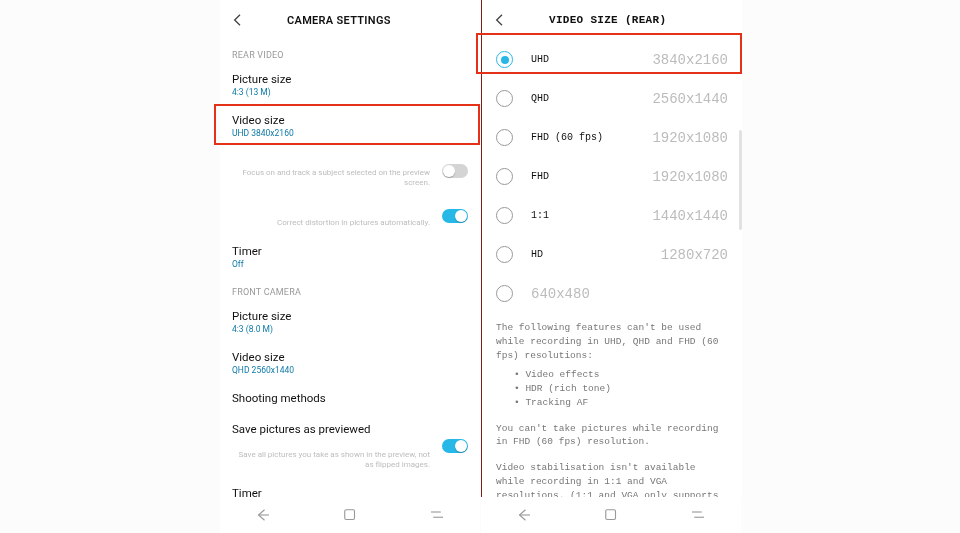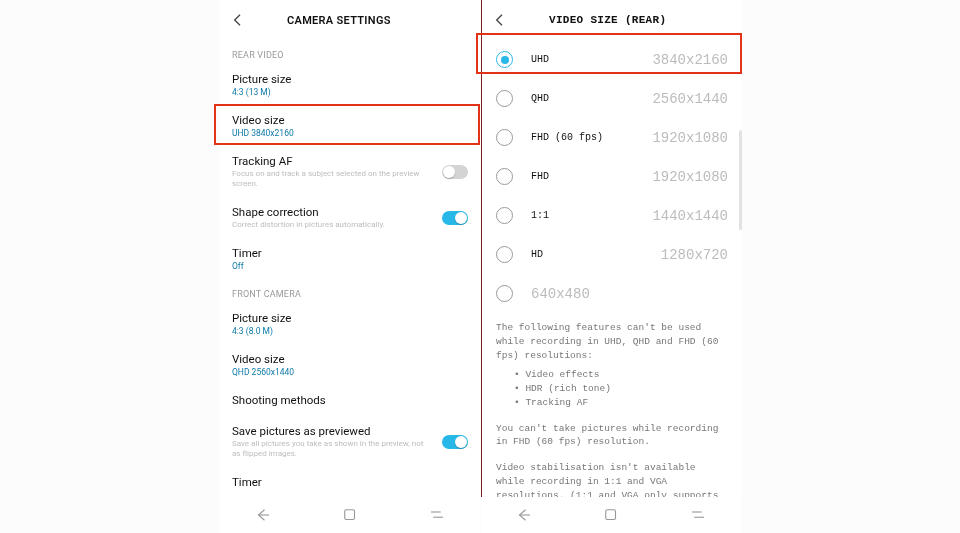--- a/index.html
+++ b/index.html
@@ -9,21 +9,21 @@
   .phone-right{left:481px;border-left:1px solid #7f1d1d;font-family:Liberation Mono, monospace;}
   .header{height:40px;display:flex;align-items:center;padding:0 8px;}
   .back-arrow{width:20px;height:20px;display:flex;align-items:center;justify-content:center;color:#1a1a1a;margin-right:10px;cursor:pointer;}
   .back-arrow svg{width:16px;height:16px;stroke:#444;stroke-width:2;fill:none;}
   .header-title{font-size:11px;font-weight:600;letter-spacing:0.3px;color:#111;margin-left:29px;}
   .section-head{font-size:9px;color:#999;padding:10px 12px 4px;letter-spacing:0.2px;}
   .row{padding:8px 12px;position:relative;}
   .row.withtoggle{padding-right:50px;}
   .row-title{font-size:11.5px;color:#111;margin-bottom:1px;}
   .row-sub{font-size:8.5px;color:#0e7aa8;}
-  .row-desc{font-size:8px;color:#bdbdbd;line-height:1.25;margin-top:1px;}
+  .row-desc{font-size:8px;color:#bdbdbd;line-height:1.25;margin-top:14px;text-align:right;}
   .toggle{position:absolute;right:12px;top:50%;transform:translateY(-50%);width:26px;height:14px;border-radius:10px;background:#d4d4d4;cursor:pointer;}
   .toggle .knob{position:absolute;width:12px;height:12px;border-radius:50%;background:#fff;top:1px;left:1px;box-shadow:0 1px 1px rgba(0,0,0,.25);}
   .toggle.on{background:#27b8e8;}
   .toggle.on .knob{left:auto;right:1px;}
   .hl{position:absolute;border:2px solid #e33217;pointer-events:none;}
   .opt{display:flex;align-items:center;padding:11px 14px;cursor:pointer;}
   .radio{width:15px;height:15px;border:1.5px solid #999;border-radius:50%;display:flex;align-items:center;justify-content:center;margin-right:18px;flex:0 0 auto;}
   .radio.selected{border-color:#27b8e8;}
   .radio.selected::after{content:"";width:8px;height:8px;border-radius:50%;background:#27b8e8;}
   .opt-label{font-size:10px;color:#111;flex:1;}
@@ -58,29 +58,27 @@
       <div class="row-title">Picture size</div>
       <div class="row-sub">4:3 (13 M)</div>
     </div>
 
     <div class="row">
       <div class="row-title">Video size</div>
       <div class="row-sub">UHD 3840x2160</div>
     </div>
 
     <div class="row withtoggle">
-      <div class="row-title">Tracking AF</div>
       <div class="row-desc">Focus on and track a subject selected on the preview screen.</div>
       <div class="toggle">
           <div class="knob"></div>
         </div>
     </div>
 
     <div class="row withtoggle">
-      <div class="row-title">Shape correction</div>
       <div class="row-desc">Correct distortion in pictures automatically.</div>
       <div class="toggle on">
           <div class="knob"></div>
         </div>
     </div>
 
     <div class="row">
       <div class="row-title">Timer</div>
       <div class="row-sub">Off</div>
     </div>

